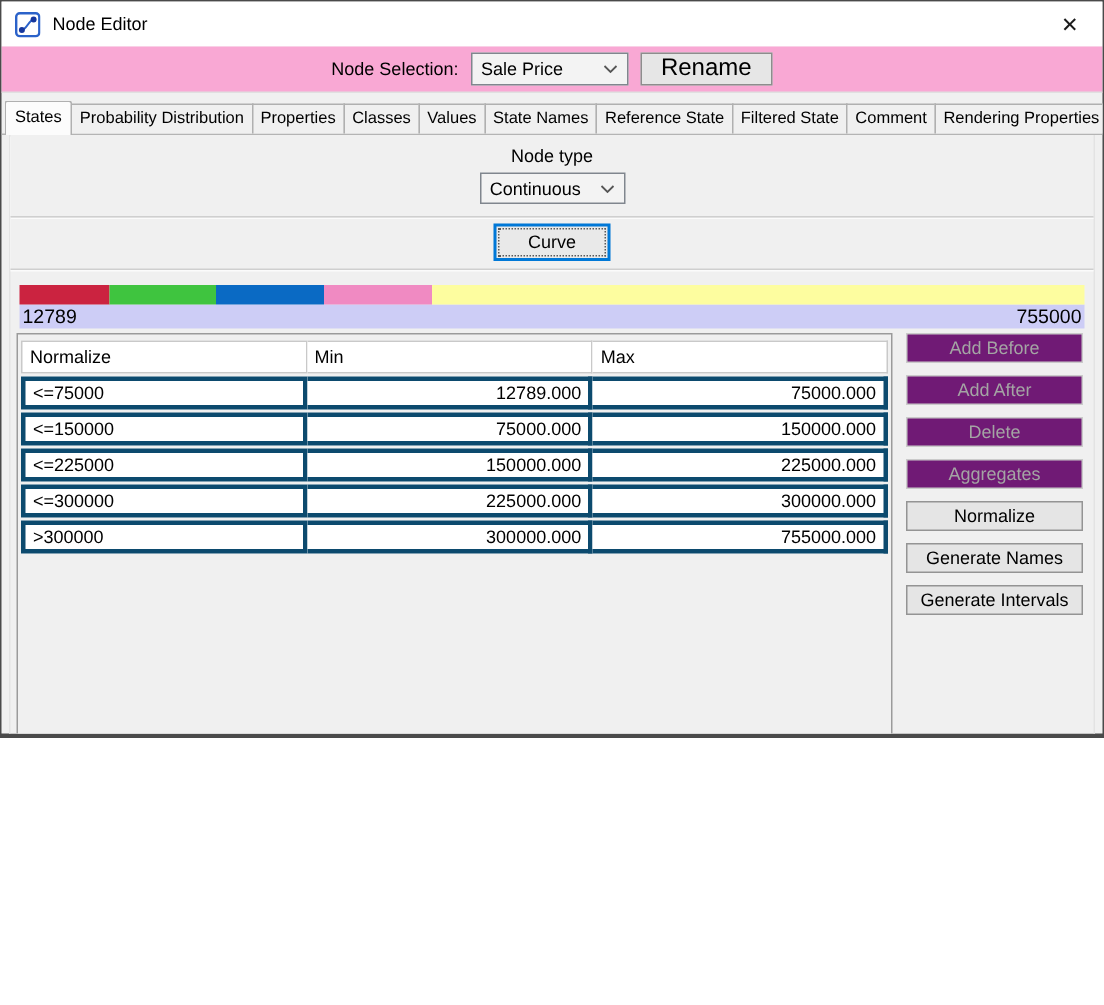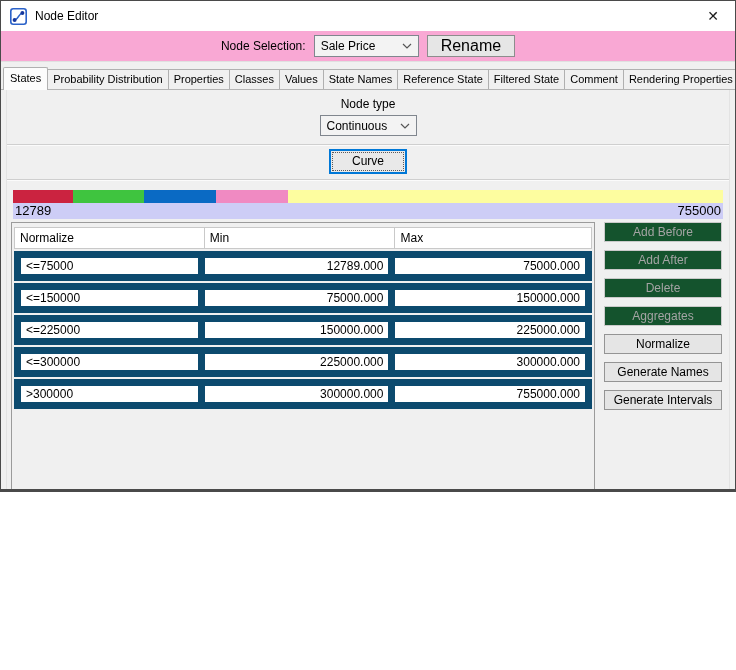--- a/index.html
+++ b/index.html
@@ -59,28 +59,28 @@
   .colorbar-track { height:16px; line-height:16px; display:flex; justify-content:space-between;
                     font-size:13px; padding:0 2px;align-items:flex-end; }
 
   
   .main-row { display:flex; align-items:flex-start; padding:3px 4px 0 4px; }
   .table-wrap { width:584px; height:401px; border:1px solid #9b9b9b; background:#f0f0f0;
                 padding:2px; overflow:hidden; flex:none; }
   table.grid { border-collapse:separate; border-spacing:0 2px; width:100%; }
   table.grid th { background:#fff; border:1px solid #c9c9c9; font-weight:normal; text-align:left;
                   padding:3px 5px; height:20px; font-size:12px; }
-  table.grid td { background:#fff; border:7px solid #0c4a6e; padding:1px 5px; height:15px; font-size:12px; }
+  table.grid td { background:#fff; border:3px solid #0c4a6e; padding:1px 5px; height:15px; font-size:12px; }
   table.grid th + th, table.grid td + td { border-left:none;margin-left:23px; }
   td.num { text-align:right; }
 
   .side-col { display:flex; flex-direction:column; margin-left:9px; width:118px; }
   .side-btn { height:20px; margin-bottom:8px; background:#e5e5e5; border:1px solid #949494;
               font-size:12px; display:flex; align-items:center; justify-content:center; }
-  .side-btn.disabled { color:#a4a4a4; border-color:#cacaca; background:#14532d; }
+  .side-btn.disabled { color:#a4a4a4; border-color:#cacaca; background:#701a75; }
 
   
   .footer-gap { height:9px; flex:none; }
   .footer { flex:1; border-top:1px solid #cfcfcf; box-shadow:inset 0 1px 0 #fbfbfb;
             display:flex; align-items:center; justify-content:center; gap:10px; }
   .btn-ok { width:48px; height:20px; }
   .btn-cancel { width:62px; height:20px;text-align:center; }
 </style>
 </head>
 <body>

